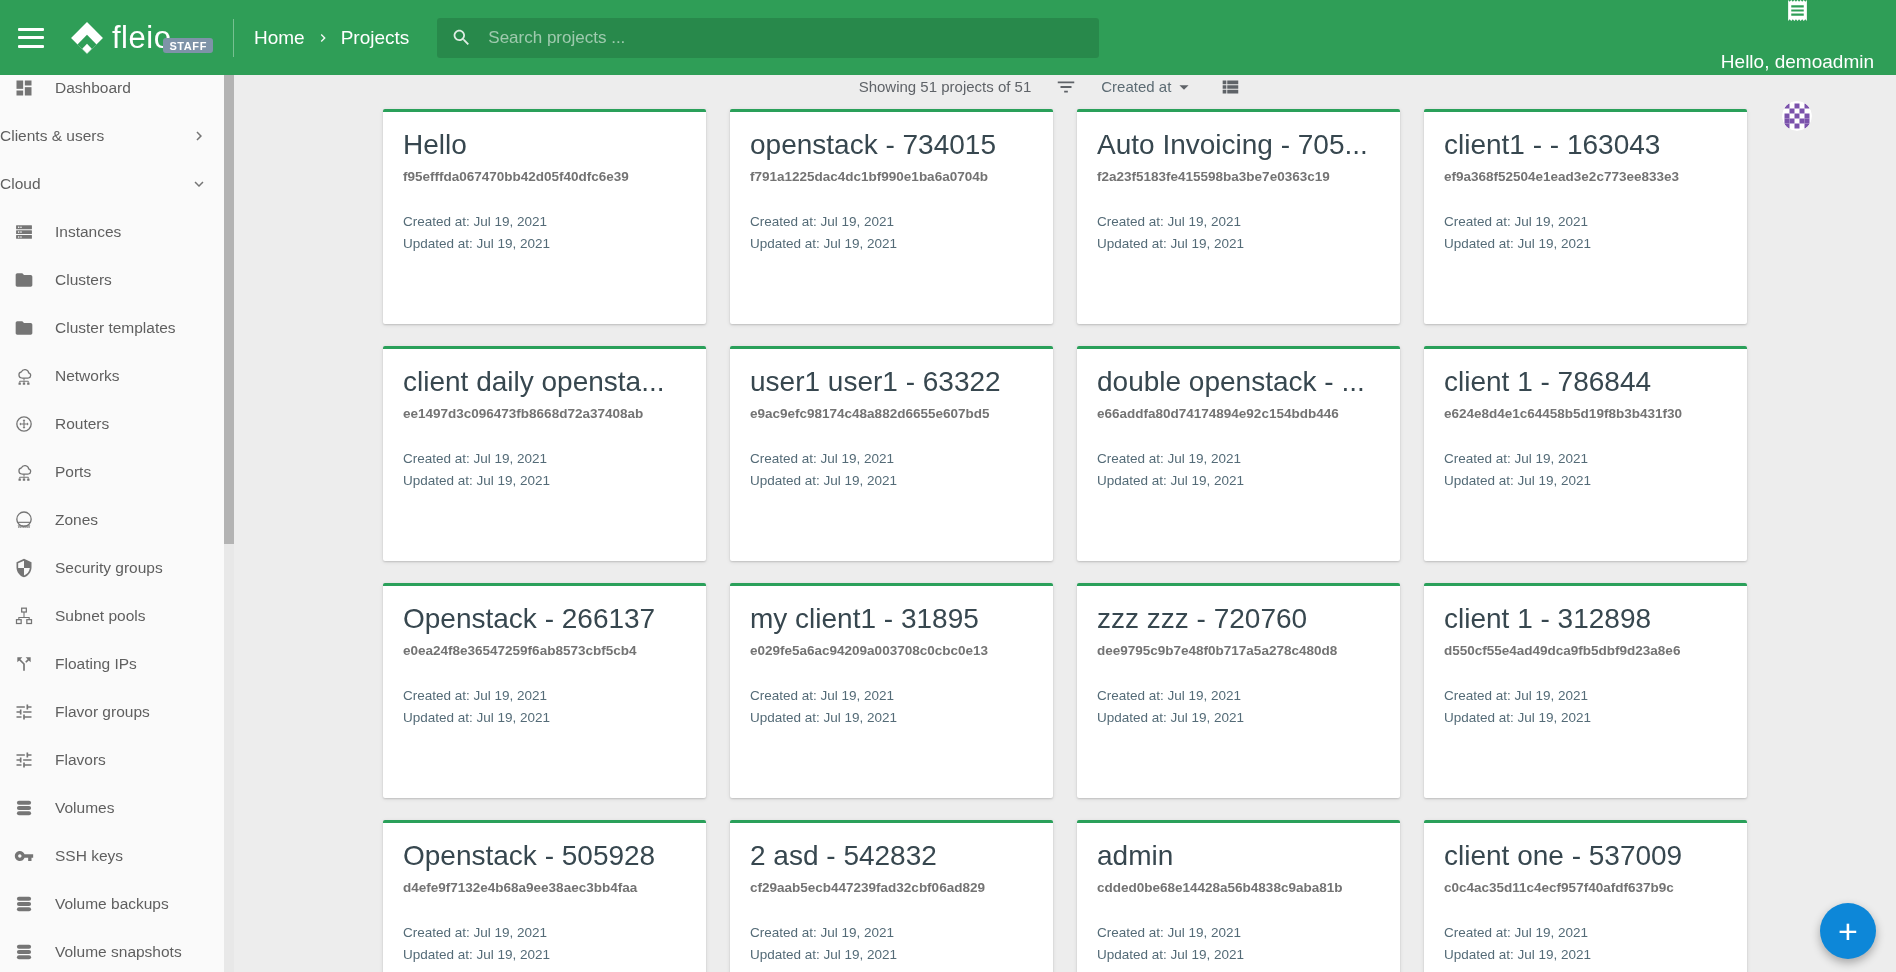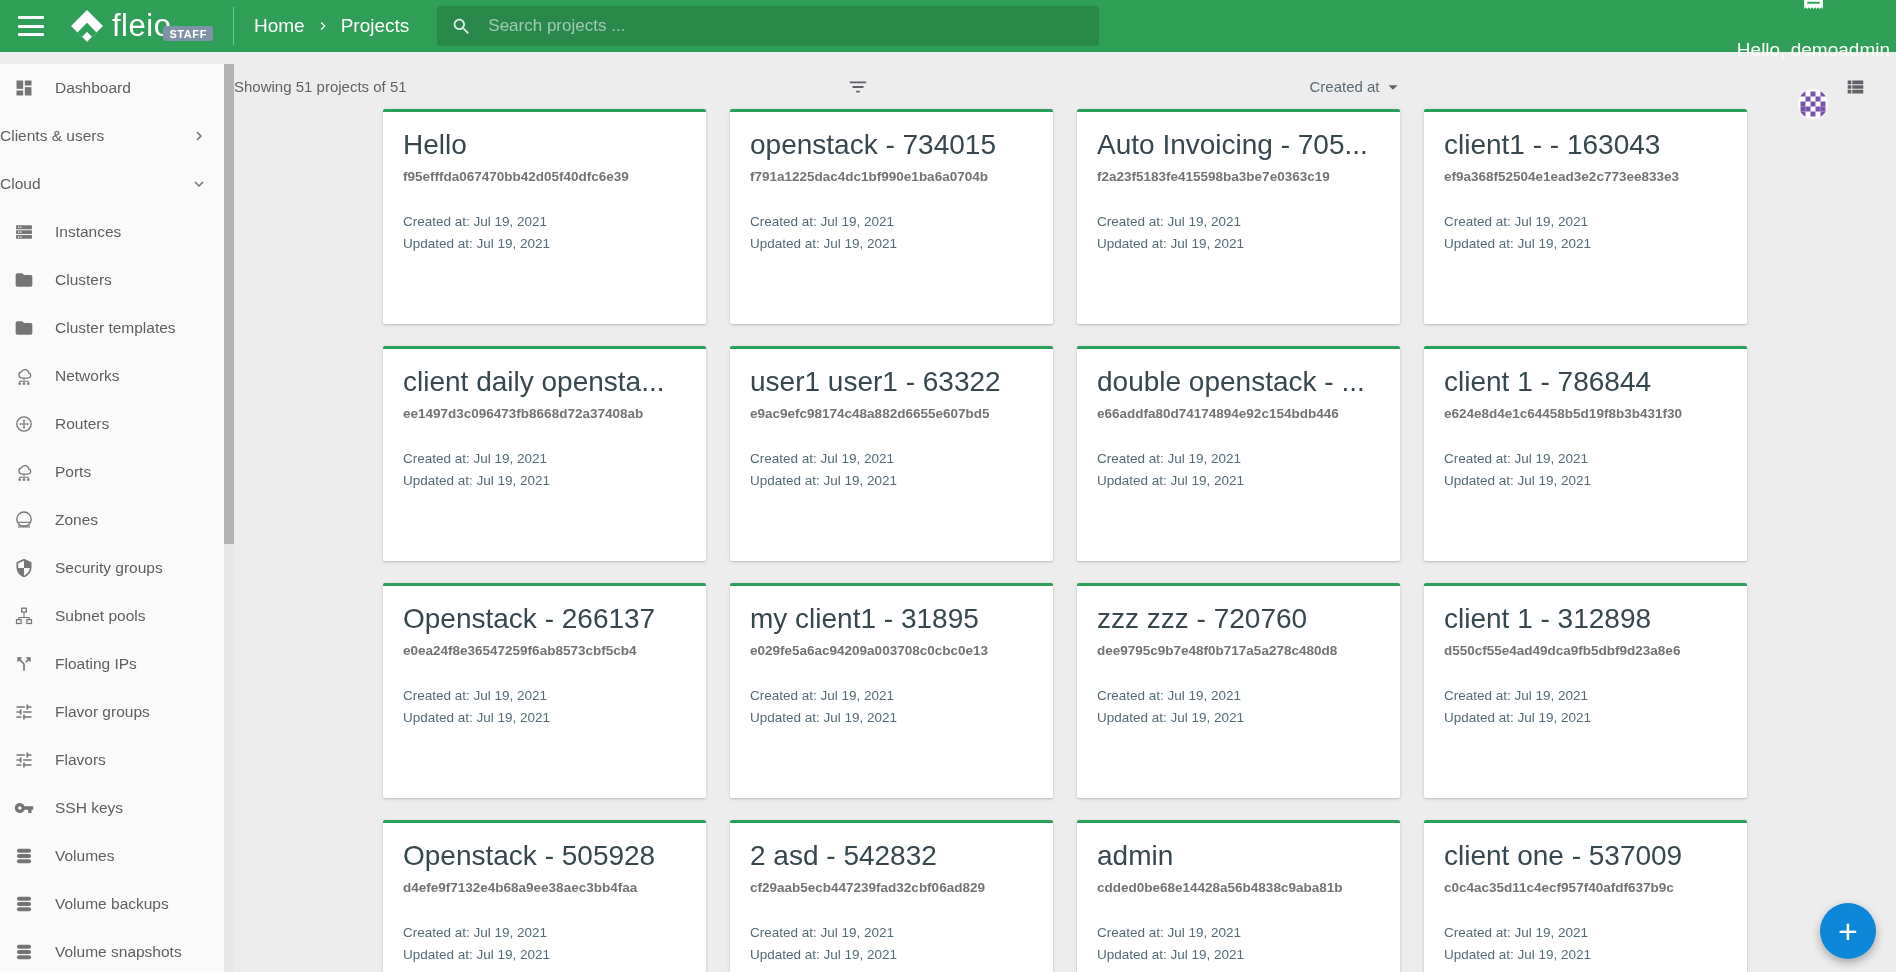--- a/index.html
+++ b/index.html
@@ -6,23 +6,23 @@
     --header-green:#2f9e57;
     --card-accent-green:#2aa05a;
     --fab-blue:#0d87d8;
     --avatar-purple:#7b52ab;
   }
   *{box-sizing:border-box;}
   html,body{margin:0;padding:0;width:1896px;height:972px;overflow:hidden;
     font-family:"Liberation Sans",sans-serif;background:#ededed;}
 
   
-  .header{position:fixed;top:0;left:0;width:1896px;height:52px;
+  .header{position:fixed;top:0;left:0;width:1896px;height:75px;
     background:var(--header-green);display:flex;align-items:center;
-    padding:0 6px 0 18px;color:#fff;z-index:20;}
+    padding:0 22px 0 18px;color:#fff;z-index:20;}
   .hamburger{width:26px;height:20px;display:flex;flex-direction:column;
     justify-content:space-between;cursor:pointer;margin-right:26px;}
   .hamburger span{display:block;height:3px;background:#fff;border-radius:1px;}
   .logo{display:flex;align-items:center;cursor:pointer;}
   .logo-text{font-size:31px;font-weight:500;letter-spacing:.5px;margin-left:8px;}
   .staff-badge{background:#7e93a8;color:#fff;font-size:11px;font-weight:bold;
     letter-spacing:.6px;padding:2px 6px 1px;border-radius:3px;
     align-self:flex-end;margin-left:-8px;margin-bottom:3px;}
   .hdr-divider{width:1px;height:38px;background:rgba(255,255,255,.35);margin:0 20px;}
   .breadcrumb{display:flex;align-items:center;font-size:19px;gap:10px;}
@@ -49,21 +49,21 @@
   .side-item .icn svg{width:20px;height:20px;display:block;}
   .side-item.group{padding-left:0;padding-right:16px;justify-content:space-between;}
   .group-chev{width:18px;height:18px;fill:#757575;}
   .side-scrollbar{position:fixed;top:64px;left:224px;width:10px;height:908px;
     background:#e8e8e8;z-index:10;}
   .side-scrollbar .thumb{position:absolute;top:0;left:0;width:10px;height:480px;
     background:#b3b3b3;cursor:grab;}
 
   
   .main{position:fixed;top:64px;left:234px;width:1662px;height:908px;overflow:hidden;}
-  .toolbar{height:45px;display:flex;align-items:center;justify-content:space-between;
+  .toolbar{height:45px;display:flex;align-items:center;justify-content:center;
     padding-right:30px;gap:24px;color:#5f6368;font-size:15px;}
   .toolbar .t-icon{width:22px;height:22px;fill:#5f6368;cursor:pointer;}
   .sortctl{display:flex;align-items:center;gap:2px;cursor:pointer;color:#5c6b73;}
   .sortctl svg{width:22px;height:22px;fill:#5f6368;}
   .grid{width:1364px;margin:0 auto;display:grid;
     grid-template-columns:repeat(4,323px);gap:22px 24px;}
   .card{background:#fff;height:215px;border-top:3px solid var(--card-accent-green);
     border-radius:2px;box-shadow:0 1px 2px rgba(0,0,0,.14),0 1px 4px rgba(0,0,0,.10);
     padding:17px 20px 0 20px;cursor:pointer;}
   .card-title{font-size:28px;color:#37474f;white-space:nowrap;overflow:hidden;}
@@ -353,32 +353,32 @@
     <span class="icn">
         <svg viewBox="0 0 24 24" fill="currentColor">
           <use href="#i-tune"></use>
         </svg>
       </span>
     <span>Flavors</span>
   </div>
   <div class="side-item">
     <span class="icn">
         <svg viewBox="0 0 24 24" fill="currentColor">
+          <use href="#i-db"></use>
+        </svg>
+      </span>
+    <span>Volumes</span>
+  </div>
+  <div class="side-item">
+    <span class="icn">
+        <svg viewBox="0 0 24 24" fill="currentColor">
           <use href="#i-key"></use>
         </svg>
       </span>
     <span>SSH keys</span>
-  </div>
-  <div class="side-item">
-    <span class="icn">
-        <svg viewBox="0 0 24 24" fill="currentColor">
-          <use href="#i-db"></use>
-        </svg>
-      </span>
-    <span>Volumes</span>
   </div>
   <div class="side-item">
     <span class="icn">
         <svg viewBox="0 0 24 24" fill="currentColor">
           <use href="#i-db"></use>
         </svg>
       </span>
     <span>Volume backups</span>
   </div>
   <div class="side-item">

